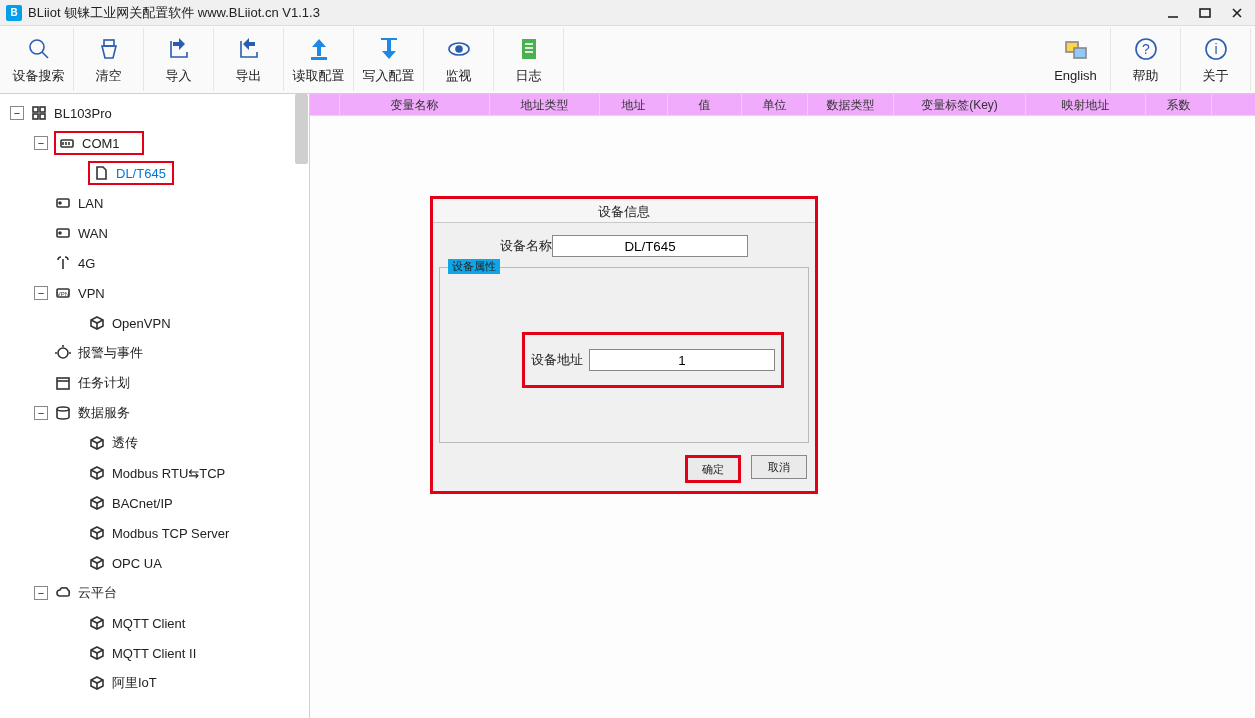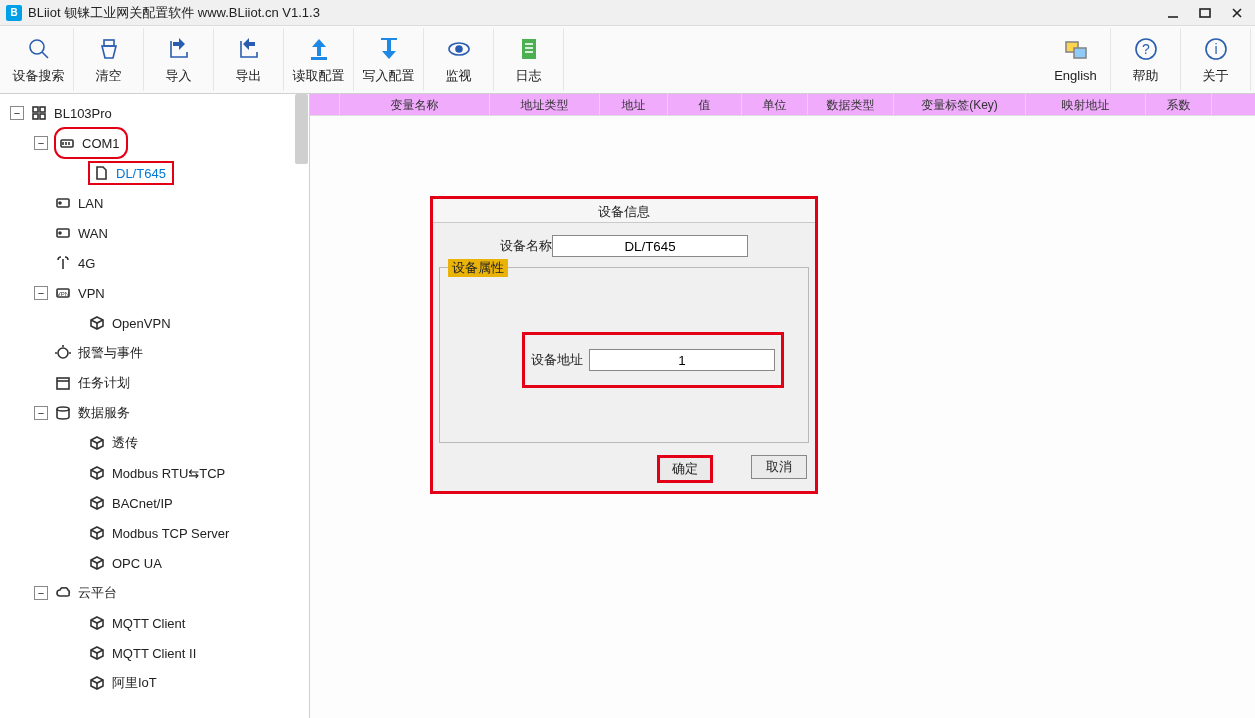--- a/index.html
+++ b/index.html
@@ -152,23 +152,23 @@
     margin: 4px 6px 8px 6px;
     border: 1px solid #b9b9b9;
     height: 176px;
     position: relative;
     background: #f0f0f0;
   }
   .fieldset .legend {
     position: absolute;
     top: -9px;
     left: 8px;
-    background: #eab308;
+    background: #0ea5e9;
     padding: 0 4px;
-    font-size: 13px;
+    font-size: 11px;
   }
   .addr-block {
     position: absolute;
     left: 82px;
     top: 64px;
     width: 262px;
     height: 56px;
     border: 3px solid #e30016;
     display: flex;
     align-items: center;
@@ -183,22 +183,22 @@
     display: flex;
     justify-content: flex-end;
     gap: 10px;
     padding: 4px 8px 8px 8px;
   }
   .dlg-btn {
     width: 56px; height: 24px;
     border: 1px solid #888;
     background: #eaeaea;
     cursor: pointer;
-    font-size: 13px;
-    display:flex;align-items:center;justify-content:center;margin-left:28px;
+    font-size: 11px;
+    display:flex;align-items:center;justify-content:center;
   }
   .dlg-btn.primary { border: 3px solid #e30016; height: 28px; }
   
   svg { stroke: #2a5db0; stroke-width: 1.6; fill: none; }
   .node-icon svg { stroke: #333; }
 </style>
 </head>
 <body>
 
 <div class="titlebar">
@@ -343,21 +343,21 @@
               <rect x="2" y="2" width="5" height="5"></rect>
               <rect x="9" y="2" width="5" height="5"></rect>
               <rect x="2" y="9" width="5" height="5"></rect>
               <rect x="9" y="9" width="5" height="5"></rect>
             </svg>
           </span>
           <span class="node-label">BL103Pro</span>
         </div>
         <div class="tree-row indent-1">
           <span class="toggle">−</span>
-          <span class="red-box" style="display:inline-flex;align-items:center;height:32px;padding:0 6px 0 2px;border-radius:11px;">
+          <span class="red-box" style="display:inline-flex;align-items:center;height:24px;padding:0 22px 0 2px;">
         <span class="node-icon">
               <svg width="16" height="16">
                 <rect x="2" y="5" width="12" height="7" rx="1"></rect>
                 <line x1="4" y1="7" x2="4" y2="10"></line>
                 <line x1="7" y1="7" x2="7" y2="10"></line>
                 <line x1="10" y1="7" x2="10" y2="10"></line>
               </svg>
             </span>
         <span class="node-label">COM1</span>
       </span>

